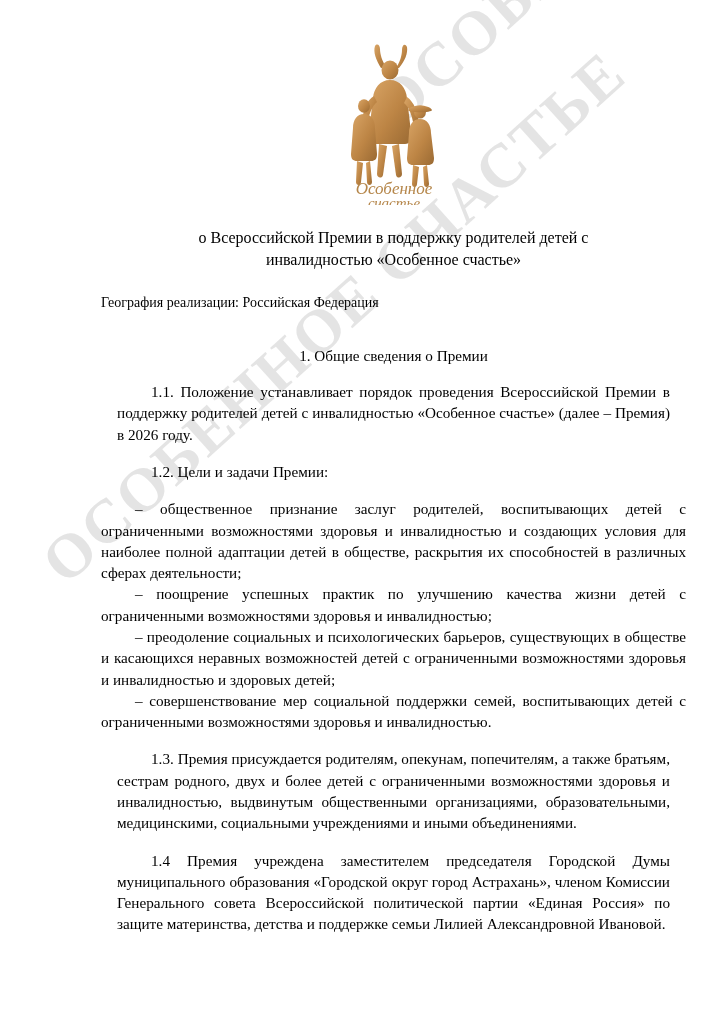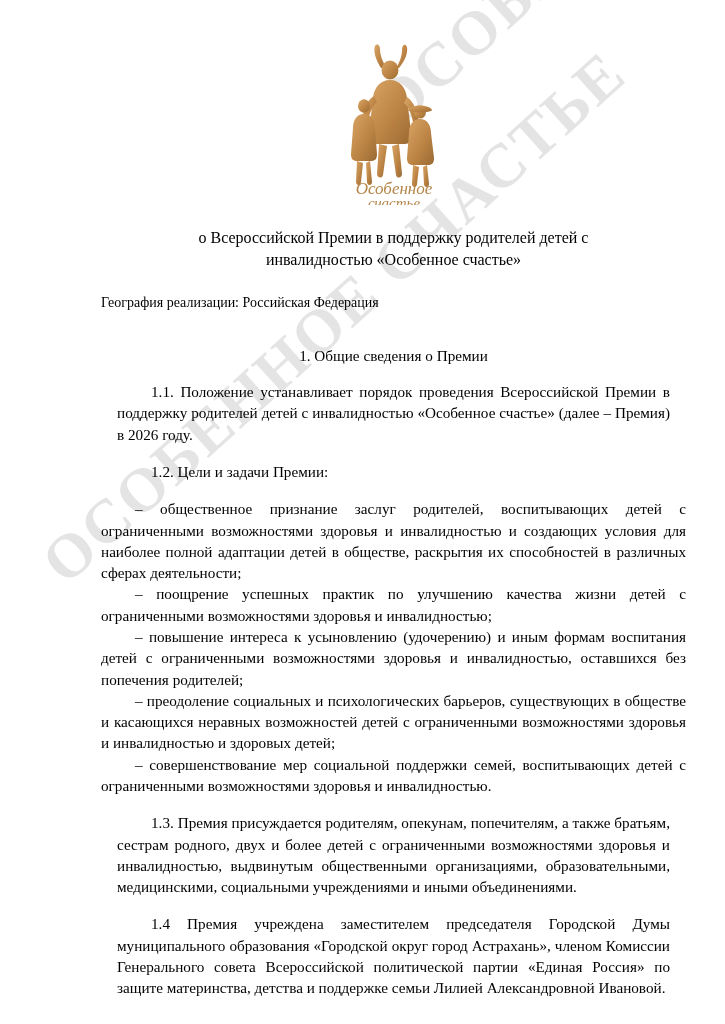--- a/index.html
+++ b/index.html
@@ -182,20 +182,19 @@
     <h2 class="doc-subtitle">о Всероссийской Премии в поддержку родителей детей с инвалидностью «Особенное счастье»</h2>
 
     <div class="geo-line">География реализации: Российская Федерация</div>
 
     <div class="section-title">1.  Общие сведения о Премии</div>
 
     <p class="par">1.1. Положение устанавливает порядок проведения Всероссийской Премии в поддержку родителей детей с инвалидностью «Особенное счастье» (далее – Премия) в 2026 году.</p>
     <p class="par">1.2. Цели и задачи Премии:</p>
     <p class="dash">– общественное признание заслуг родителей, воспитывающих детей с ограниченными возможностями здоровья и инвалидностью и создающих условия для наиболее полной адаптации детей в обществе, раскрытия их способностей в различных сферах деятельности;</p>
     <p class="dash">– поощрение успешных практик по улучшению качества жизни детей с ограниченными возможностями здоровья и инвалидностью;</p>
-    <p class="dash">– повышение интереса к усыновлению (удочерению) и иным формам воспитания детей с ограниченными возможностями здоровья и инвалидностью, оставшихся без попечения родителей;</p>
     <p class="dash">– преодоление социальных и психологических барьеров, существующих в обществе и касающихся неравных возможностей детей с ограниченными возможностями здоровья и инвалидностью и здоровых детей;</p>
     <p class="dash">– совершенствование мер социальной поддержки семей, воспитывающих детей с ограниченными возможностями здоровья и инвалидностью.</p>
     <p class="par">1.3. Премия присуждается родителям, опекунам, попечителям, а также братьям, сестрам родного, двух и более детей с ограниченными возможностями здоровья и инвалидностью, выдвинутым общественными организациями, образовательными, медицинскими, социальными учреждениями и иными объединениями.</p>
     <p class="par">1.4 Премия учреждена заместителем председателя Городской Думы муниципального образования «Городской округ город Астрахань», членом Комиссии Генерального совета Всероссийской политической партии «Единая Россия» по защите материнства, детства и поддержке семьи Лилией Александровной Ивановой.</p>
 
   </div>
 </div>
 
 </body></html>

